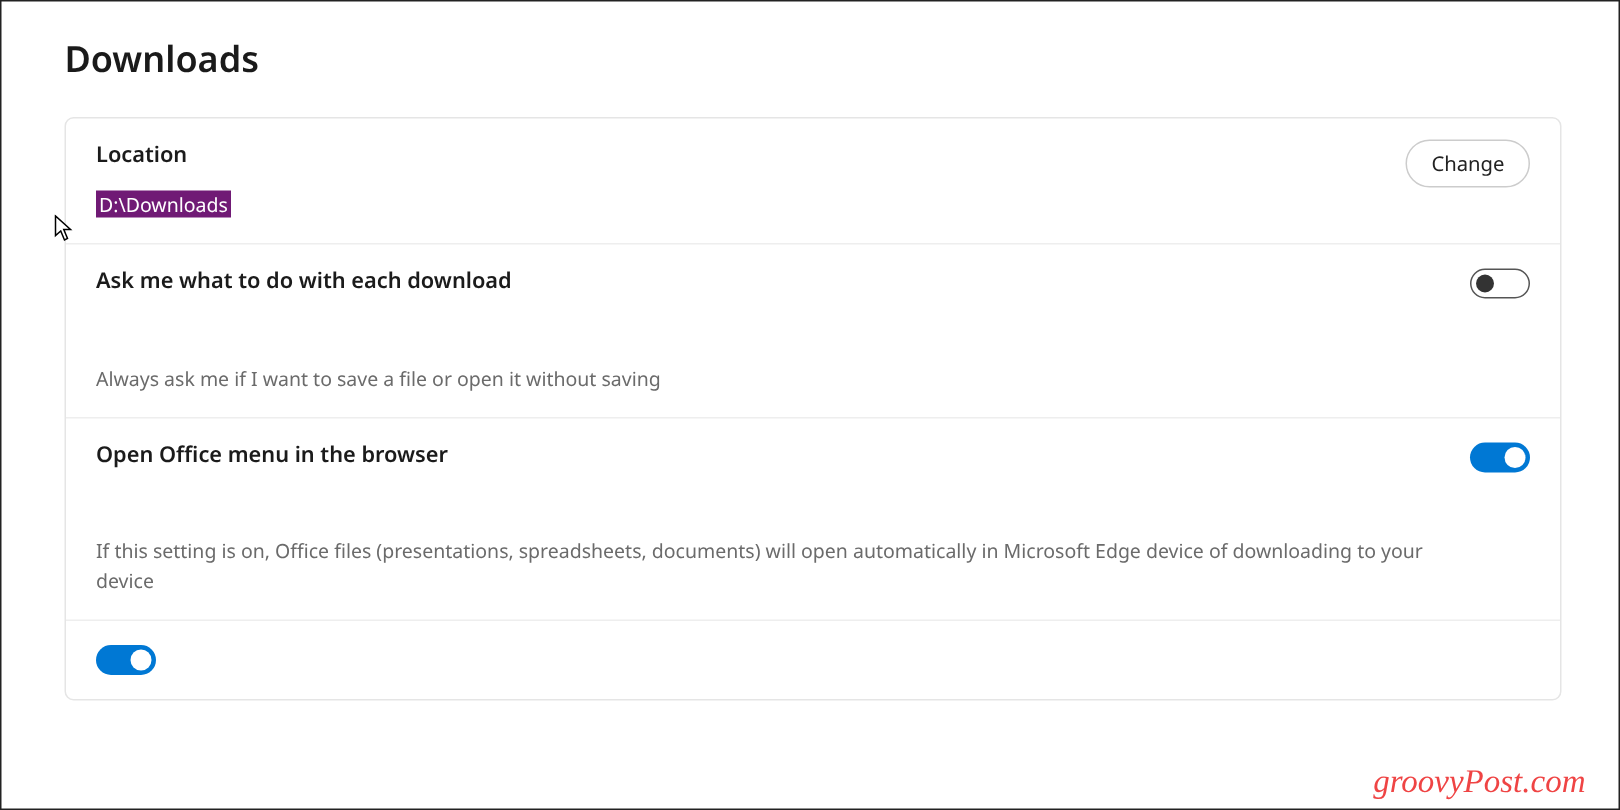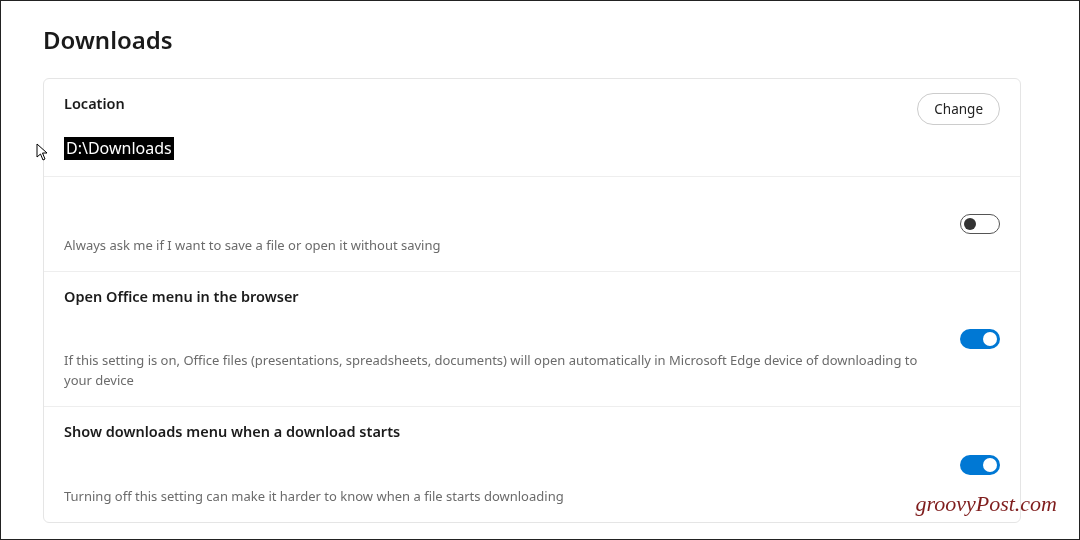--- a/index.html
+++ b/index.html
@@ -6,64 +6,64 @@
     body {
       font-family: "Segoe UI", -apple-system, system-ui, sans-serif;
       background: #fff;
       width: 1080px;
       height: 540px;
       border: 1px solid #222;
       position: relative;
       overflow: hidden;
     }
     .content {
-      padding: 22px 58px 0 42px;
+      padding: 22px 38px 0 42px;
     }
     .page-title {
       font-size: 24px;
       font-weight: 600;
       color: #1a1a1a;
       margin-bottom: 22px;
     }
     .card {
       border: 1px solid #e5e5e5;
       border-radius: 6px;
       background: #fff;
     }
     .row {
       border-bottom: 1px solid #eee;
       padding: 14px 20px 16px 20px;
       display: flex;
-      align-items: center;
+      align-items: flex-start;
       justify-content: space-between;
       gap: 20px;
     }
     .row:last-child { border-bottom: none; }
     .row-text { flex: 1; }
     .row-title {
       font-size: 14.5px;
       font-weight: 600;
       color: #1b1b1b;
       line-height: 1.4;
       margin-bottom: 4px;
     }
     .row-desc {
       font-size: 13px;
       color: #6b6b6b;
       line-height: 1.5;
       margin-top: 45px;
     }
     .loc-path {
-      font-size: 16px;
+      font-size: 13px;
       display: inline-block;
-      background: #000000;
+      background: #701a75;
       color: #fff;
       padding: 0 2px;
       line-height: 1.4;
-      margin-top: 20px;
+      margin-top: 10px;
     }
     .change-btn {
       border: 1px solid #ccc;
       border-radius: 16px;
       background: #fff;
       font-size: 13.5px;
       color: #222;
       padding: 6px 16px;
       cursor: pointer;
       font-family: inherit;
@@ -102,25 +102,25 @@
     .cursor-icon {
       position: absolute;
       left: 35px; top: 142px;
       font-size: 14px;
       color: #000;
       pointer-events: none;
     }
     .watermark {
       position: absolute;
       right: 22px;
-      bottom: 22px;
+      bottom: 5px;
       font-family: Georgia, "Times New Roman", serif;
       font-style: italic;
       font-size: 22px;
-      color: #7f1d1d;
+      color: #ef4444;
       margin-left: 44px;
     }
   </style>
 </head>
 <body>
 
 <div class="content">
   <h1 class="page-title">Downloads</h1>
 
   <div class="card">
@@ -128,42 +128,39 @@
     <div class="row">
       <div class="row-text">
         <div class="row-title">Location</div>
         <span class="loc-path">D:\Downloads</span>
       </div>
       <button class="change-btn">Change</button>
     </div>
 
     <div class="row">
       <div class="row-text">
+        <div class="row-title">Ask me what to do with each download</div>
         <div class="row-desc">Always ask me if I want to save a file or open it without saving</div>
       </div>
       <div class="toggle off" role="switch" aria-checked="false">
         <div class="knob"></div>
       </div>
     </div>
 
     <div class="row">
       <div class="row-text">
         <div class="row-title">Open Office menu in the browser</div>
         <div class="row-desc">If this setting is on, Office files (presentations, spreadsheets, documents) will open automatically in Microsoft Edge device of downloading to your device</div>
       </div>
       <div class="toggle on" role="switch" aria-checked="true">
         <div class="knob"></div>
       </div>
     </div>
 
     <div class="row">
-      <div class="row-text">
-        <div class="row-title">Show downloads menu when a download starts</div>
-        <div class="row-desc">Turning off this setting can make it harder to know when a file starts downloading</div>
-      </div>
       <div class="toggle on" role="switch" aria-checked="true">
         <div class="knob"></div>
       </div>
     </div>
 
   </div>
 </div>
 
 <div class="cursor-icon">
   <svg width="14" height="18" viewBox="0 0 14 18">

